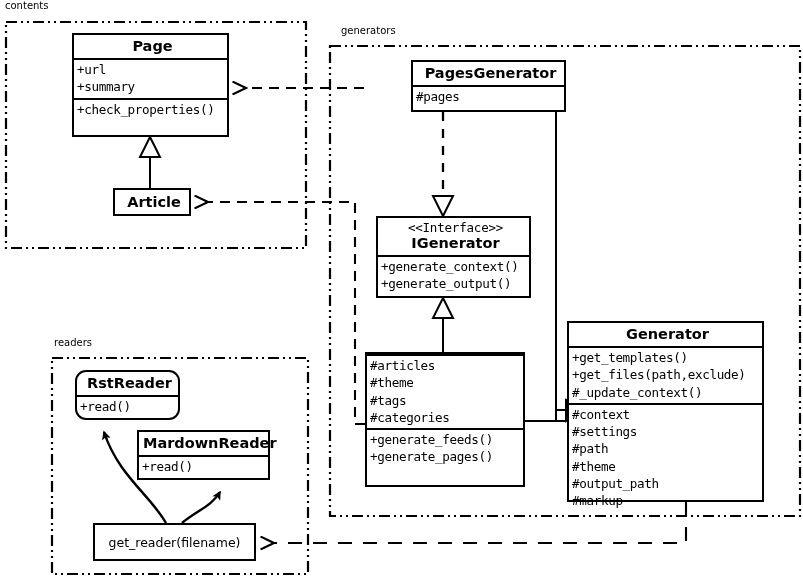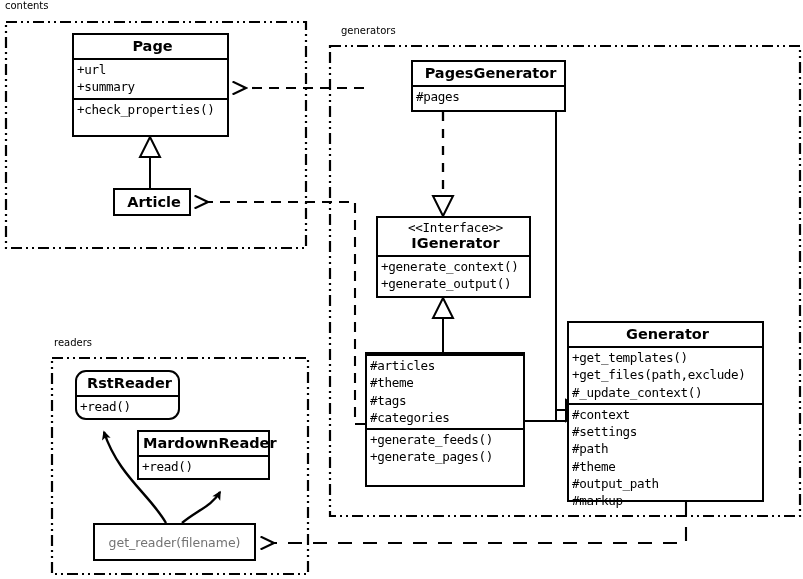--- a/index.html
+++ b/index.html
@@ -57,21 +57,21 @@
     font-size: 12.6px;
     line-height: 1.37;
     color: #000;
     white-space: nowrap;
     letter-spacing: -0.35px;
   }
   .uml-plain {
     font-family: "DejaVu Sans", sans-serif;
     font-size: 12.5px;
     text-align: center;
-    color: #737373;
+    color: #000000;
     white-space: nowrap;
   }
   
   .pkg-label {
     position: absolute;
     font-family: "DejaVu Sans", sans-serif;
     font-size: 10px;
     color: #000;
     background: #ffffff;
     z-index: 4;

